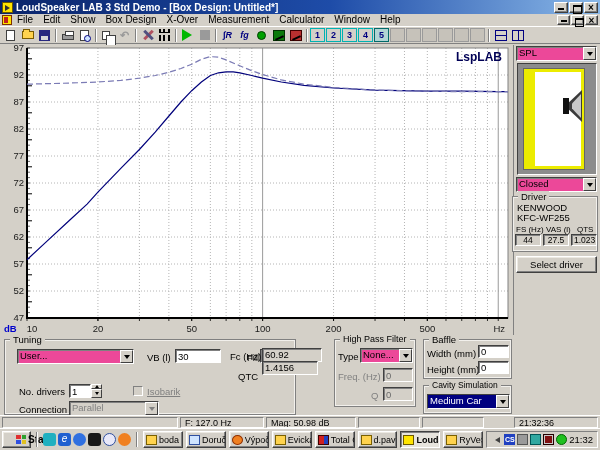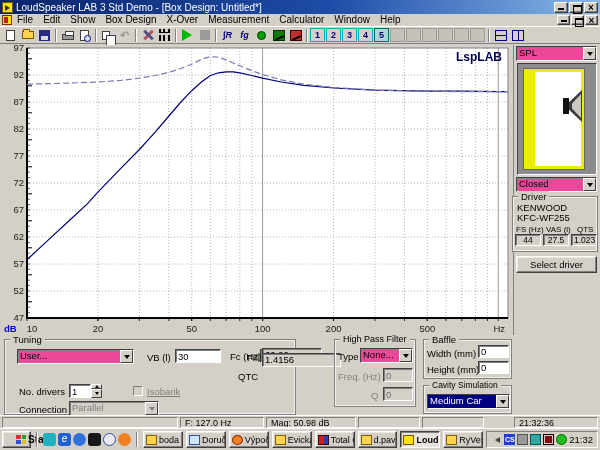--- a/index.html
+++ b/index.html
@@ -8,21 +8,21 @@
   .screen { position:relative; width:600px; height:450px; background:#d4d0c8; overflow:hidden; }
 
   
   .titlebar { position:absolute; left:0; top:0; width:600px; height:14px;
     background:linear-gradient(90deg,#0a246a 0%,#1e4ca8 55%,#8ab8e8 100%);
     display:flex; align-items:center; padding:0 2px; }
   .app-icon { width:11px; height:11px; background:#ffe400; border:1px solid #6b5800;
     position:relative; flex:none; }
   .app-icon::after { content:''; position:absolute; left:2px; top:2px; width:0; height:0;
     border:3px solid transparent; border-left:5px solid #303030; }
-  .title-text { color:#fff; font-weight:normal; font-size:10px; margin-left:3px; flex:1;
+  .title-text { color:#fff; font-weight:bold; font-size:10px; margin-left:3px; flex:1;
     white-space:nowrap; overflow:hidden; }
   .winbtn { width:14px; height:11px; background:#d4d0c8; border:1px solid;
     border-color:#fff #404040 #404040 #fff; box-shadow:inset -1px -1px 0 #808080;
     margin-left:1px; flex:none; position:relative; font-size:8px; line-height:9px;
     text-align:center; font-weight:bold; }
   .glyph-min::after { content:''; position:absolute; left:3px; bottom:2px; width:6px; height:2px; background:#000; }
   .glyph-restore::after { content:''; position:absolute; left:3px; top:2px; width:7px; height:6px;
     border:1px solid #000; border-top-width:2px; }
   .glyph-close::after { content:'×'; position:absolute; left:0; right:0; top:0; font-size:10px; line-height:10px; }
 
@@ -447,21 +447,21 @@
     <div class="lbl" style="left:14px; top:64px;">Connection</div>
     <div class="combo disabled" style="left:64px; top:61px; width:90px;">
       <div class="combo-text">Parallel</div>
       <div class="combo-btn"></div>
     </div>
   </div>
 
   <div class="lbl" style="left:230px; top:351px; position:absolute;">Fc (Hz)</div>
   <div class="field ro" style="left:262px; top:348px; width:60px; left:262px;">60.92</div>
   <div class="lbl" style="left:238px; top:371px; position:absolute;">QTC</div>
-  <div class="field ro" style="left:262px; top:353px; width:79px;">1.4156</div>
+  <div class="field ro" style="left:262px; top:361px; width:56px;">1.4156</div>
 
   <div class="groupbox" style="left:334px; top:339px; width:82px; height:68px;">
     <span class="legend" style="font-size:9px;">High Pass Filter</span>
     <div class="lbl" style="left:3px; top:11px;">Type</div>
     <div class="combo" style="left:25px; top:8px; width:53px;">
       <div class="combo-text">None...</div>
       <div class="combo-btn"></div>
     </div>
     <div class="lbl dis" style="left:3px; top:31px;">Freq. (Hz)</div>
     <input class="field" style="left: 48px; top: 28px; width: 30px;" disabled="" value="0">

